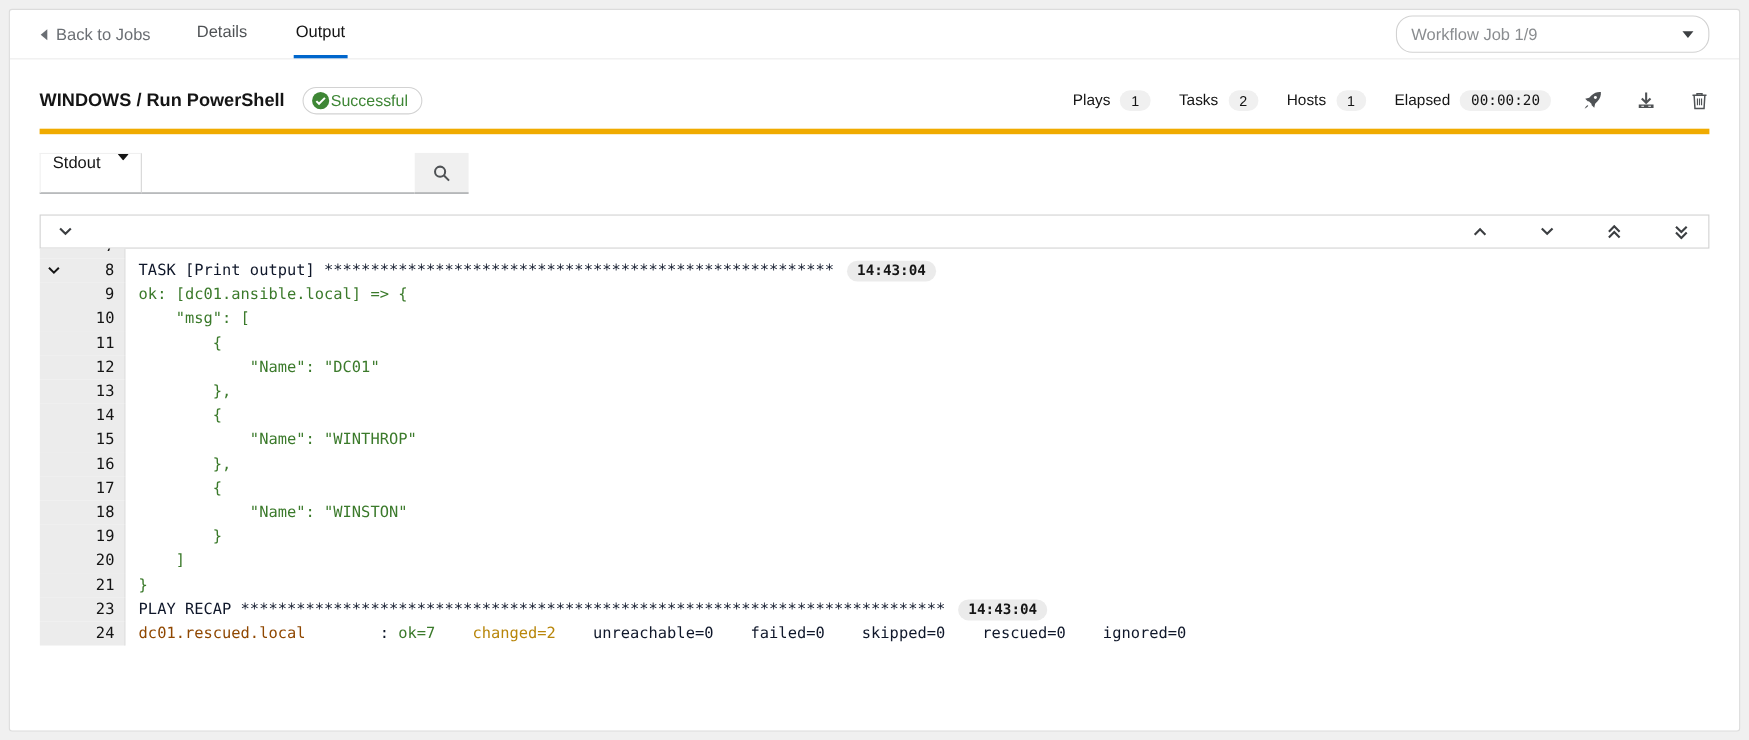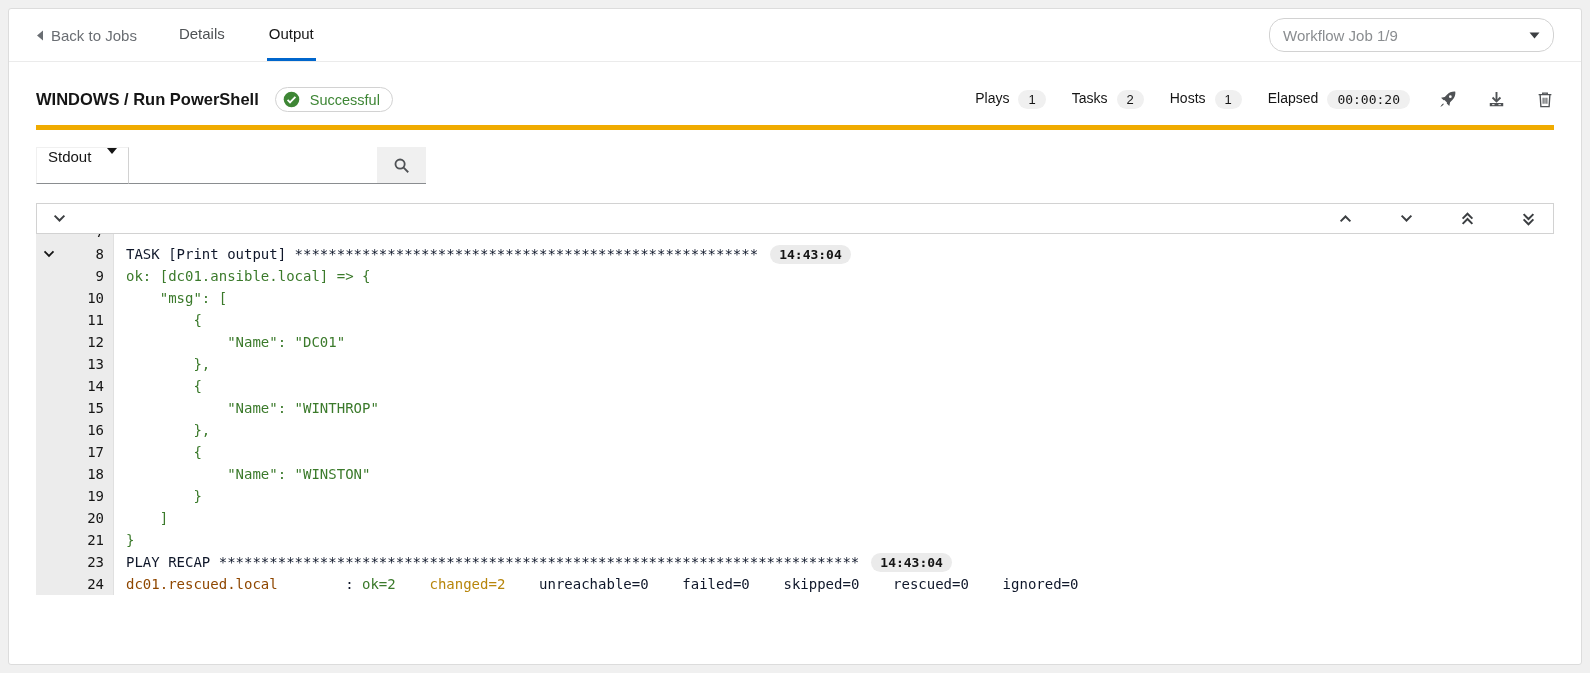--- a/index.html
+++ b/index.html
@@ -2,36 +2,36 @@
 <html><head>
 <meta charset="utf-8">
 <style>
   * { margin:0; padding:0; box-sizing:border-box; }
   html,body { width:1590px; height:673px; overflow:hidden; background:#f0f0f0;
               font-family:"Liberation Sans", sans-serif; color:#151515; }
   .card { position:absolute; left:8px; top:8px; width:1574px; height:657px;
           background:#ffffff; border:1px solid #dcdcdc; border-radius:3px; overflow:hidden; }
 
   
-  .tabbar { display:flex; align-items:stretch; height:53px; padding:0 27px;
+  .tabbar { display:flex; align-items:stretch; height:45px; padding:0 27px;
             border-bottom:1px solid #ebebeb; }
   .back-link { display:flex; align-items:center; gap:7px; color:#6a6e73; font-size:15px;
                margin-right:40px; cursor:pointer; }
   .tab { display:flex; align-items:center; font-size:15px; color:#4f5255; padding:0 2px;
          margin-right:40px; border-bottom:3px solid transparent; cursor:pointer; }
   .tab.active { color:#151515; border-bottom:3px solid #0066cc; }
   .wf-select { margin-left:auto; align-self:center; width:285px; height:34px;
                border:1px solid #d2d2d2; border-radius:15px; background:#fff;
                display:flex; align-items:center; justify-content:space-between;
                padding:0 13px; color:#8a8d90; font-size:15px; cursor:pointer; }
 
   
   .header { display:flex; align-items:center; padding:25px 27px 13px 27px; }
   .job-title { font-size:16.5px; font-weight:bold; color:#151515; }
-  .status-badge { display:inline-flex; align-items:center; gap:10px; margin-left:16px;
+  .status-badge { display:inline-flex; align-items:center; gap:1px; margin-left:16px;
                   border:1px solid #d2d2d2; border-radius:14px; padding:3px 12px 3px 7px;
                   background:#fff; color:#3E8635; font-size:14.5px; }
   .stats { margin-left:auto; display:flex; align-items:center; gap:26px; }
   .stat { display:flex; gap:9px; font-size:14px; color:#151515; }
   .pill { background:#f0f0f0; border-radius:11px; padding:2px 10px; font-size:13px; }
   .pill.mono { font-family:"DejaVu Sans Mono", monospace; }
   .action-icons { display:flex; align-items:center; gap:30px; margin-left:28px; }
   .icon-btn { background:none; border:none; cursor:pointer; display:flex; align-items:center; }
 
   .accent-bar { height:5px; background:#f0ab00; margin:0 27px; }
@@ -347,18 +347,18 @@
             <span class="expander"></span>
             <span class="line-num">23</span>
           </div>
           <div class="line-content"><span class="c-plain">PLAY RECAP ****************************************************************************</span><span class="time-badge">14:43:04</span></div>
         </div>
         <div class="console-row">
           <div class="gutter">
             <span class="expander"></span>
             <span class="line-num">24</span>
           </div>
-          <div class="line-content"><span class="c-host">dc01.rescued.local</span><span class="c-plain">        : </span><span class="c-green">ok=2</span><span class="c-plain">    </span><span class="c-changed">changed=2</span><span class="c-plain">    unreachable=0    failed=0    skipped=0    rescued=0    ignored=0</span></div>
+          <div class="line-content"><span class="c-host">dc01.rescued.local</span><span class="c-plain">        : </span><span class="c-green">ok=7</span><span class="c-plain">    </span><span class="c-changed">changed=2</span><span class="c-plain">    unreachable=0    failed=0    skipped=0    rescued=0    ignored=0</span></div>
         </div>
       </div>
   </div>
 
 </div>
 
 </body></html>

